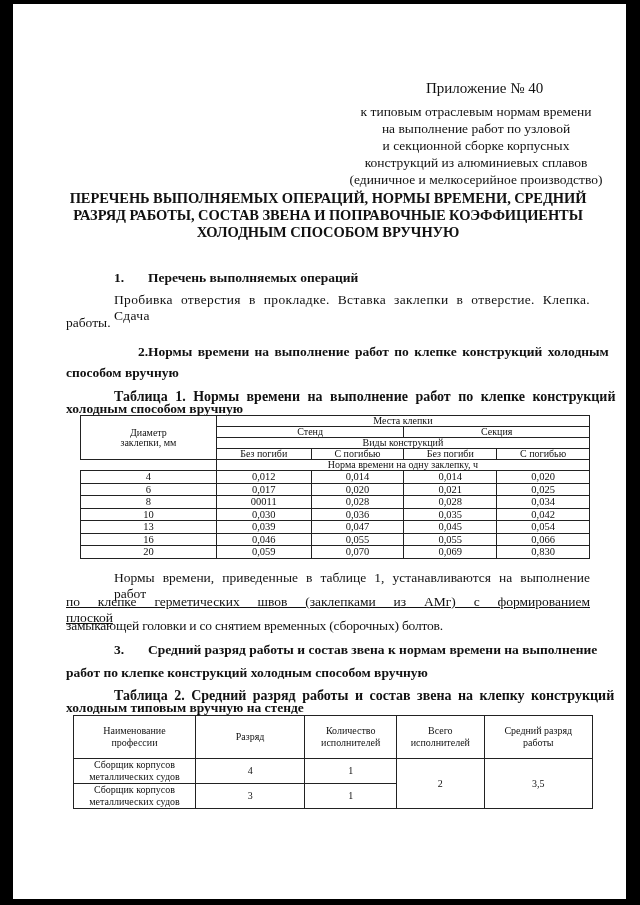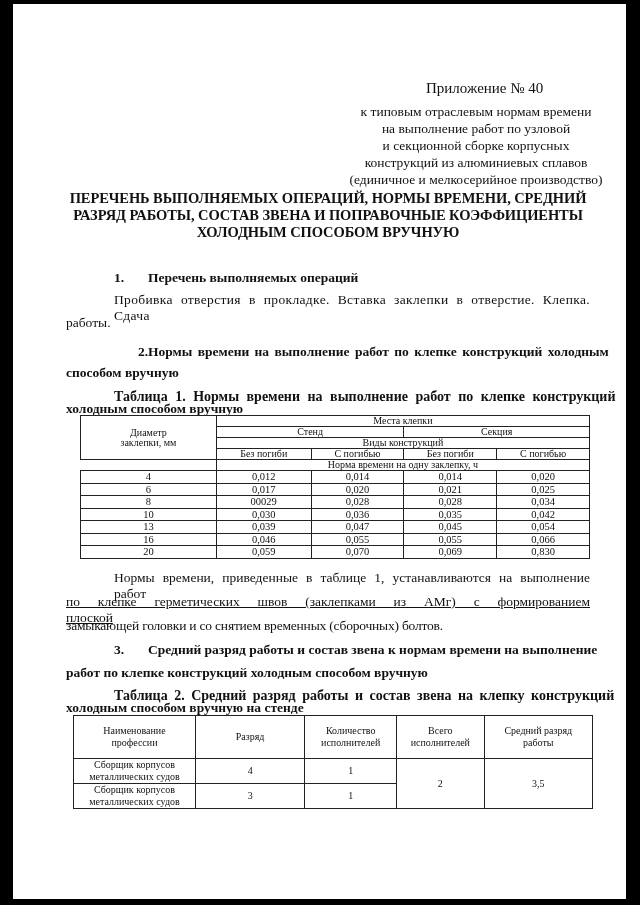--- a/index.html
+++ b/index.html
@@ -112,21 +112,21 @@
       </tr>
       <tr class="d">
         <td>6</td>
         <td>0,017</td>
         <td>0,020</td>
         <td>0,021</td>
         <td>0,025</td>
       </tr>
       <tr class="d">
         <td>8</td>
-        <td>00029</td>
+        <td>00011</td>
         <td>0,028</td>
         <td>0,028</td>
         <td>0,034</td>
       </tr>
       <tr class="d">
         <td>10</td>
         <td>0,030</td>
         <td>0,036</td>
         <td>0,035</td>
         <td>0,042</td>
@@ -158,21 +158,21 @@
 <div class="para" style="left:114px; top:570px; width:476px; word-spacing:1px;">Нормы времени, приведенные в таблице 1, устанавливаются на выполнение работ</div>
 <div class="para" style="left:66px; top:594px; width:524px; word-spacing:11px;text-decoration:underline;">по клепке герметических швов (заклепками из АМг) с формированием плоской</div>
 <div class="para" style="left:66px; top:618px; letter-spacing:-0.2px;">замыкающей головки и со снятием временных (сборочных) болтов.</div>
 
 <div class="section-head" style="left:114px; top:642px;">
   <span class="num">3.</span><span>Средний разряд работы и состав звена к нормам времени на выполнение</span>
 </div>
 <div class="section-head" style="left:66px; top:665px;">работ по клепке конструкций холодным способом вручную</div>
 
 <div class="section-head" style="left:114px; top:688px; font-size:14px; word-spacing:3px;">Таблица 2. Средний разряд работы и состав звена на клепку конструкций</div>
-<div class="section-head" style="left:66px; top:700px; font-size:13.5px;">холодным способом вручную на стенде</div>
+<div class="section-head" style="left:66px; top:700px; font-size:13.5px;">холодным типовым вручную на стенде</div>
 
 <table class="t2" style="left:73px; top:715px; width:520px;">
   <colgroup>
       <col style="width:117px">
       <col style="width:105px">
       <col style="width:88px">
       <col style="width:84px">
       <col style="width:104px">
     </colgroup>
   <tbody>

